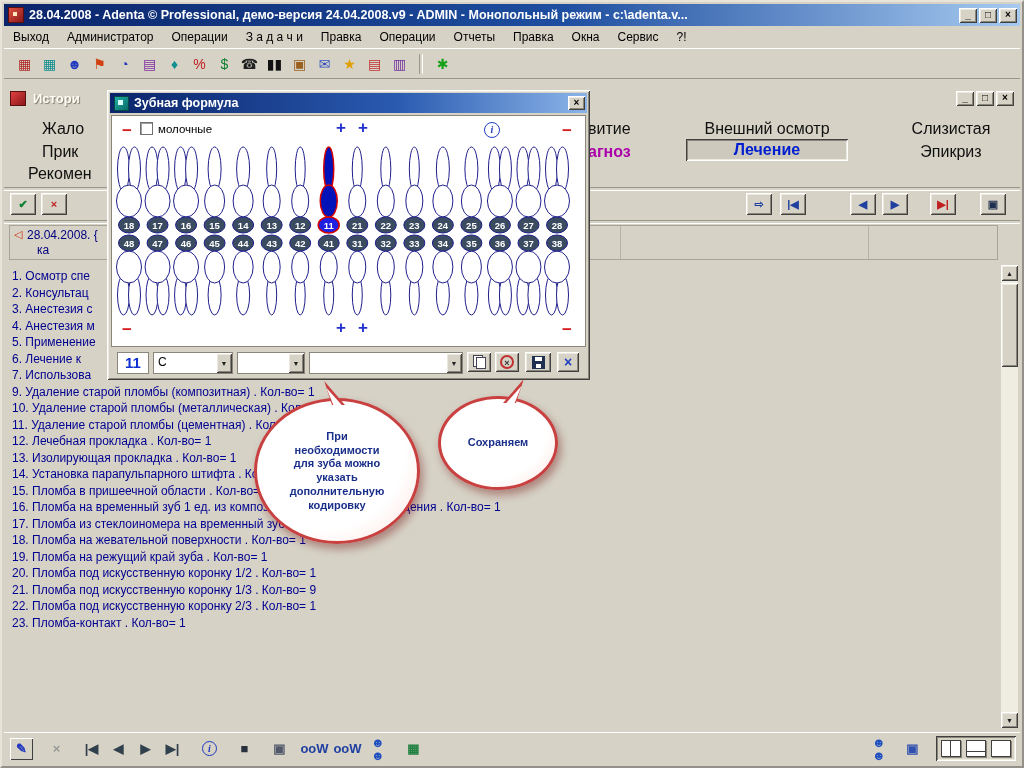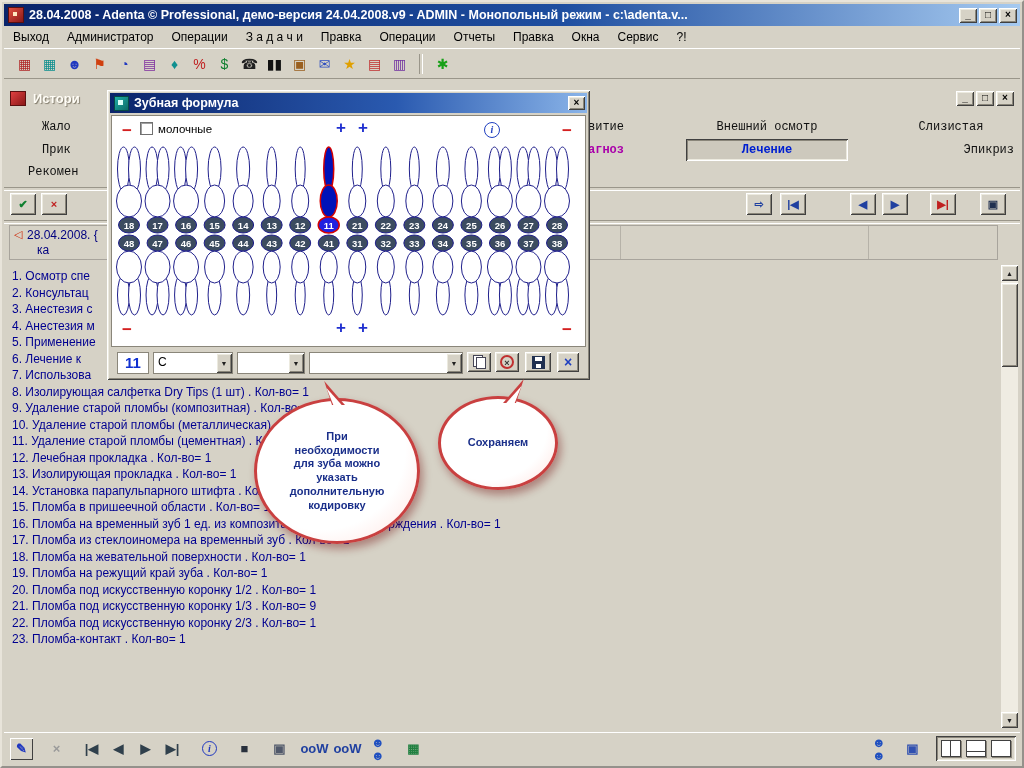--- a/index.html
+++ b/index.html
@@ -28,27 +28,27 @@
   .icon-btn .glyph{font-size:14px;line-height:1;}
   .tool-sep{width:2px;height:20px;border-left:1px solid #9a968a;border-right:1px solid #fff;margin:0 7px;}
 
   
   .client{position:absolute;left:2px;top:77px;right:2px;bottom:36px;background:#d6d2c6;}
   .child-header{position:absolute;left:6px;top:9px;right:6px;height:20px;display:flex;align-items:center;}
   .child-icon{width:14px;height:13px;background:linear-gradient(135deg,#e04040,#8a1818);border:1px solid #5a1010;margin-right:7px;}
   .child-title{font-weight:bold;font-size:13px;color:#fffdf6;text-shadow:1px 1px 1px #807a6a;}
   .child-btns{margin-left:auto;display:flex;gap:2px;}
 
-  .tab-label{position:absolute;font-size:12px;color:#101010;white-space:nowrap;font-family:Liberation Mono, monospace;}
+  .tab-label{position:absolute;font-size:16px;color:#101010;white-space:nowrap;}
   .t-complaints{left:38px;top:41px;} .t-bite{left:38px;top:64px;} .t-recomm{left:24px;top:86px;}
   .t-devel{left:584px;top:41px;} .t-diag{left:584px;top:64px;color:#aa00aa;font-weight:bold;}
   .t-ext{left:682px;top:41px;width:162px;text-align:center;}
   .t-treat{left:682px;top:60px;width:162px;height:22px;display:flex;align-items:center;justify-content:center;
            font-weight:bold;color:#0020d0;background:#cdc9bd;}
-  .t-mucosa{left:884px;top:41px;width:126px;text-align:center;} .t-epicrisis{left:884px;top:64px;width:126px;text-align:right;}
+  .t-mucosa{left:884px;top:41px;width:126px;text-align:center;} .t-epicrisis{left:884px;top:64px;width:126px;text-align:center;}
   .groove{position:absolute;left:0;right:0;height:2px;border-top:1px solid #9a968a;border-bottom:1px solid #fff;}
   .g1{top:108px;} .g2{top:141px;}
 
   .nav-left{position:absolute;left:6px;top:114px;display:flex;gap:5px;}
   .nav-right{position:absolute;left:742px;top:114px;display:flex;}
   .nav-btn{width:26px;height:22px;display:flex;align-items:center;justify-content:center;}
   .nav-btn .glyph{font-size:11px;font-weight:bold;line-height:1;}
 
   .record-row{position:absolute;left:5px;right:22px;top:146px;height:33px;border:1px solid #a8a49c;}
   .rec-flag{position:absolute;left:4px;top:2px;color:#cc2200;font-size:11px;}
@@ -311,21 +311,20 @@
   <div class="proc-row">3. Анестезия с</div>
 
   <div class="proc-row">4. Анестезия м</div>
 
   <div class="proc-row">5. Применение</div>
 
   <div class="proc-row">6. Лечение   к</div>
 
   <div class="proc-row">7. Использова</div>
 
-  <div class="proc-row">8. Изолирующая  салфетка Dry Tips (1 шт) . Кол-во= 1</div>
 
   <div class="proc-row">9. Удаление старой пломбы (композитная) . Кол-во= 1</div>
 
   <div class="proc-row">10. Удаление старой пломбы (металлическая) . Кол-во= 1</div>
 
   <div class="proc-row">11. Удаление старой пломбы (цементная) . Кол-во= 1</div>
 
   <div class="proc-row">12. Лечебная прокладка . Кол-во= 1</div>
 
   <div class="proc-row">13. Изолирующая прокладка . Кол-во= 1</div>

